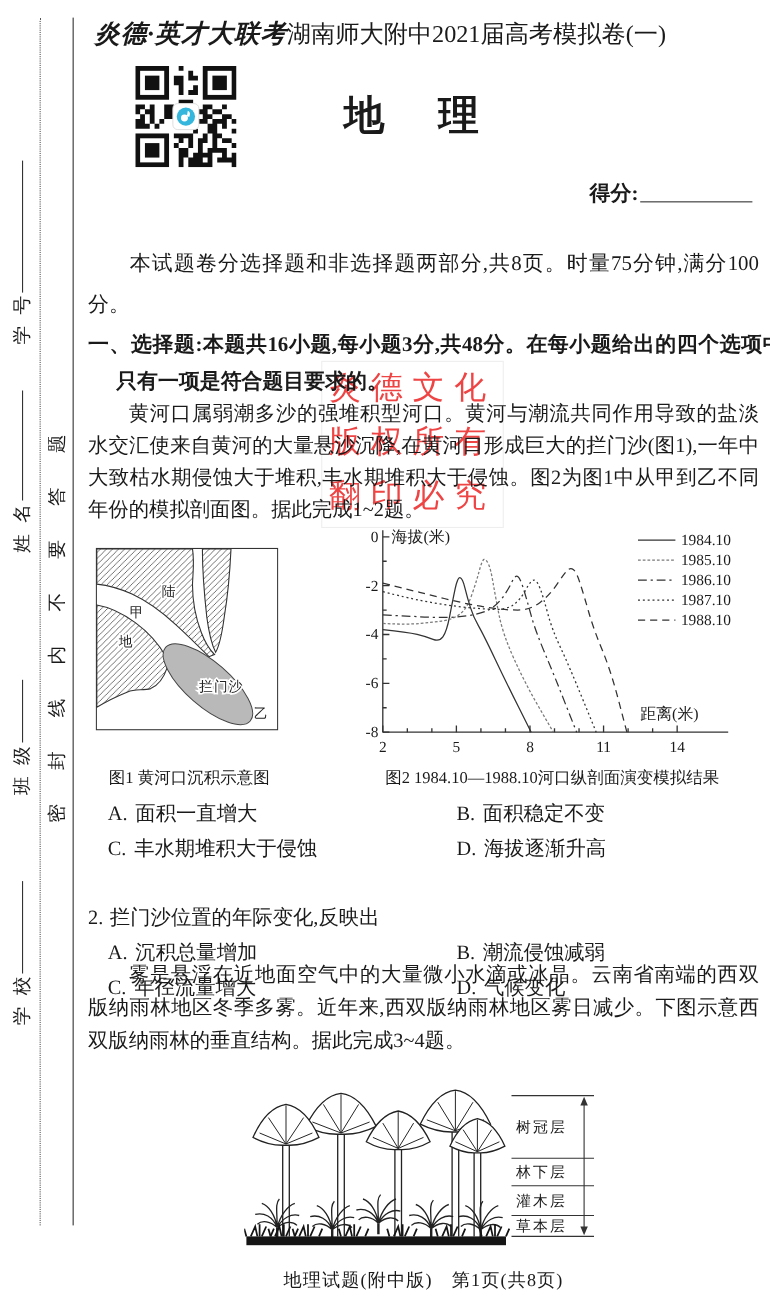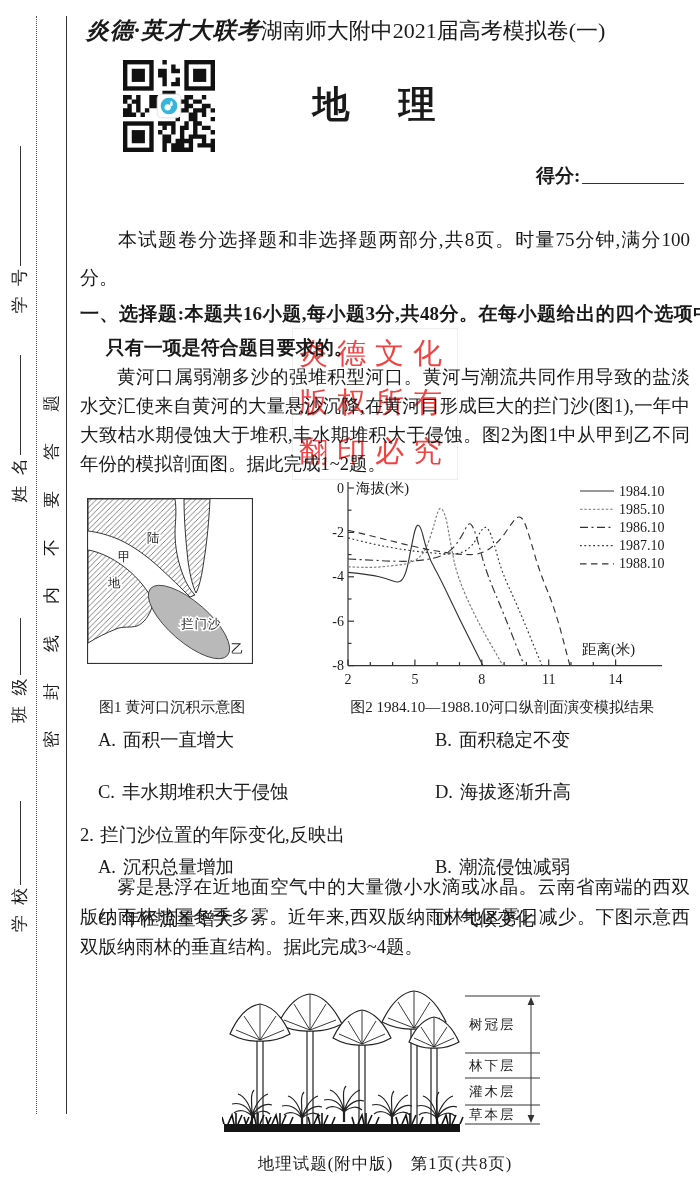--- a/index.html
+++ b/index.html
@@ -38,21 +38,21 @@
   .fig2-svg{left:330px;top:478px;z-index:1;}
   .fig-caption{font-size:15px;white-space:nowrap;text-align:center;z-index:1;}
   .cap1{left:84px;top:698px;width:176px;}
   .cap2{left:322px;top:698px;width:360px;}
   .forest-svg{left:222px;top:990px;z-index:1;}
   
   .question{left:80px;width:612px;font-size:18.5px;z-index:1;}
   .q1{top:724px;} .q2{top:820px;}
   .q-stem{line-height:31px;}
   .q-num{margin-right:6px;}
-  .opt-grid{display:grid;grid-template-columns:335px auto;line-height:32px;gap:20px;}
+  .opt-grid{display:grid;grid-template-columns:335px auto;line-height:32px;}
   .opt .ol{margin-right:7px;}
   .opt.c1{padding-left:18px;}
   
   .footer{left:80px;top:1153px;width:610px;text-align:center;font-size:16.5px;letter-spacing:1px;z-index:1;}
   
   text.tick{font-size:14px;font-family:"Liberation Serif","DejaVu Serif",serif;fill:#1a1a1a;}
   text.axt{font-size:14.5px;font-family:"Liberation Serif","DejaVu Serif",serif;fill:#1a1a1a;}
   text.leg{font-size:14px;font-family:"Liberation Serif","DejaVu Serif",serif;fill:#1a1a1a;}
   .ax{stroke:#333;stroke-width:1.2;}
   .maplabel{font-size:12.5px;fill:#222;paint-order:stroke;stroke:#fff;stroke-width:3px;

